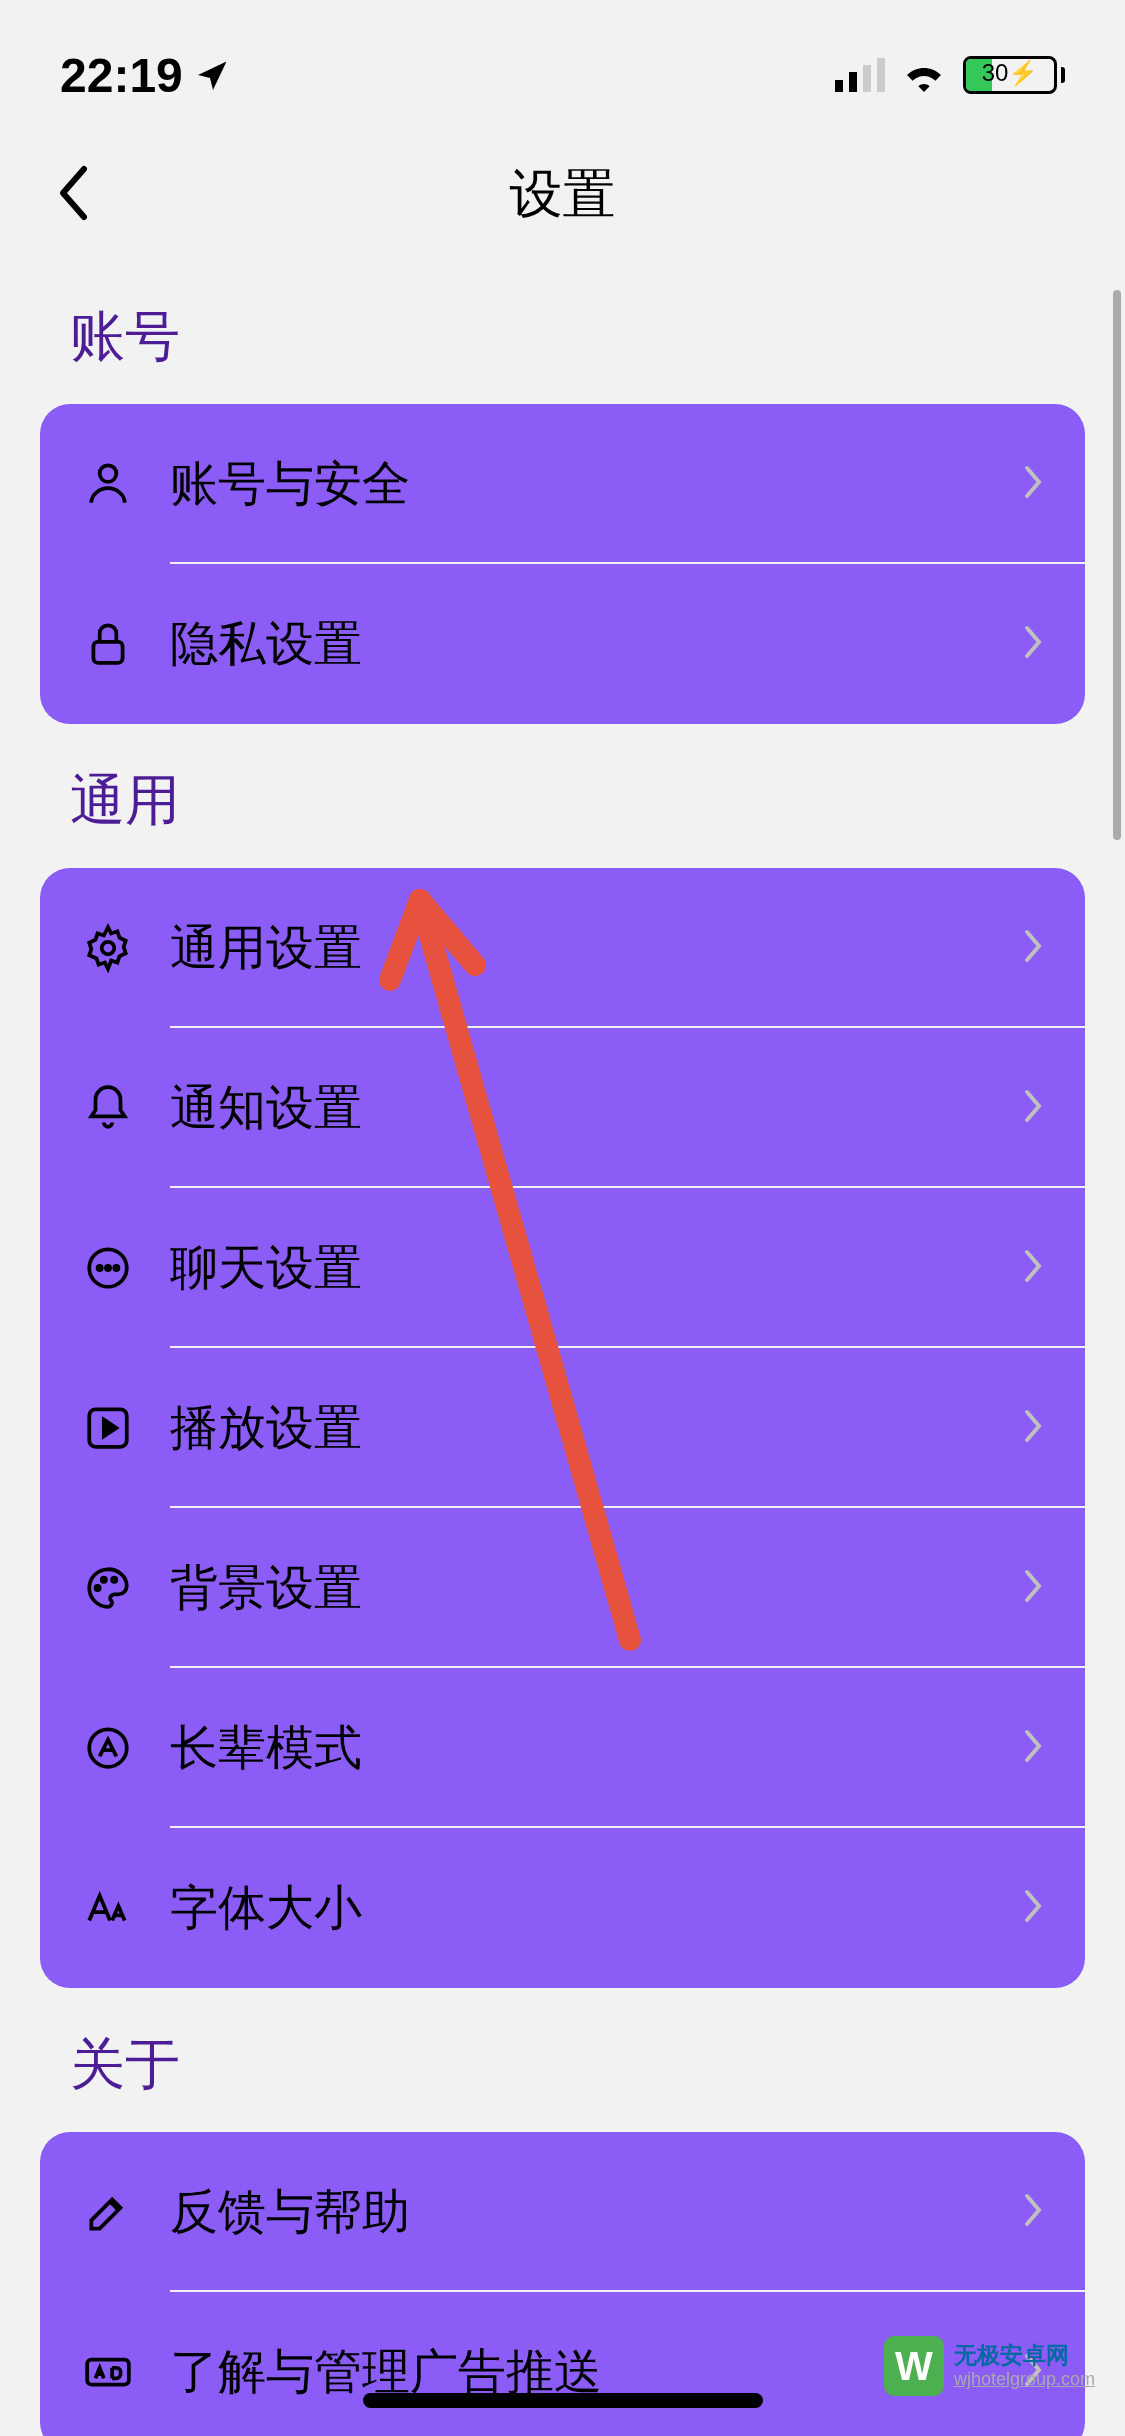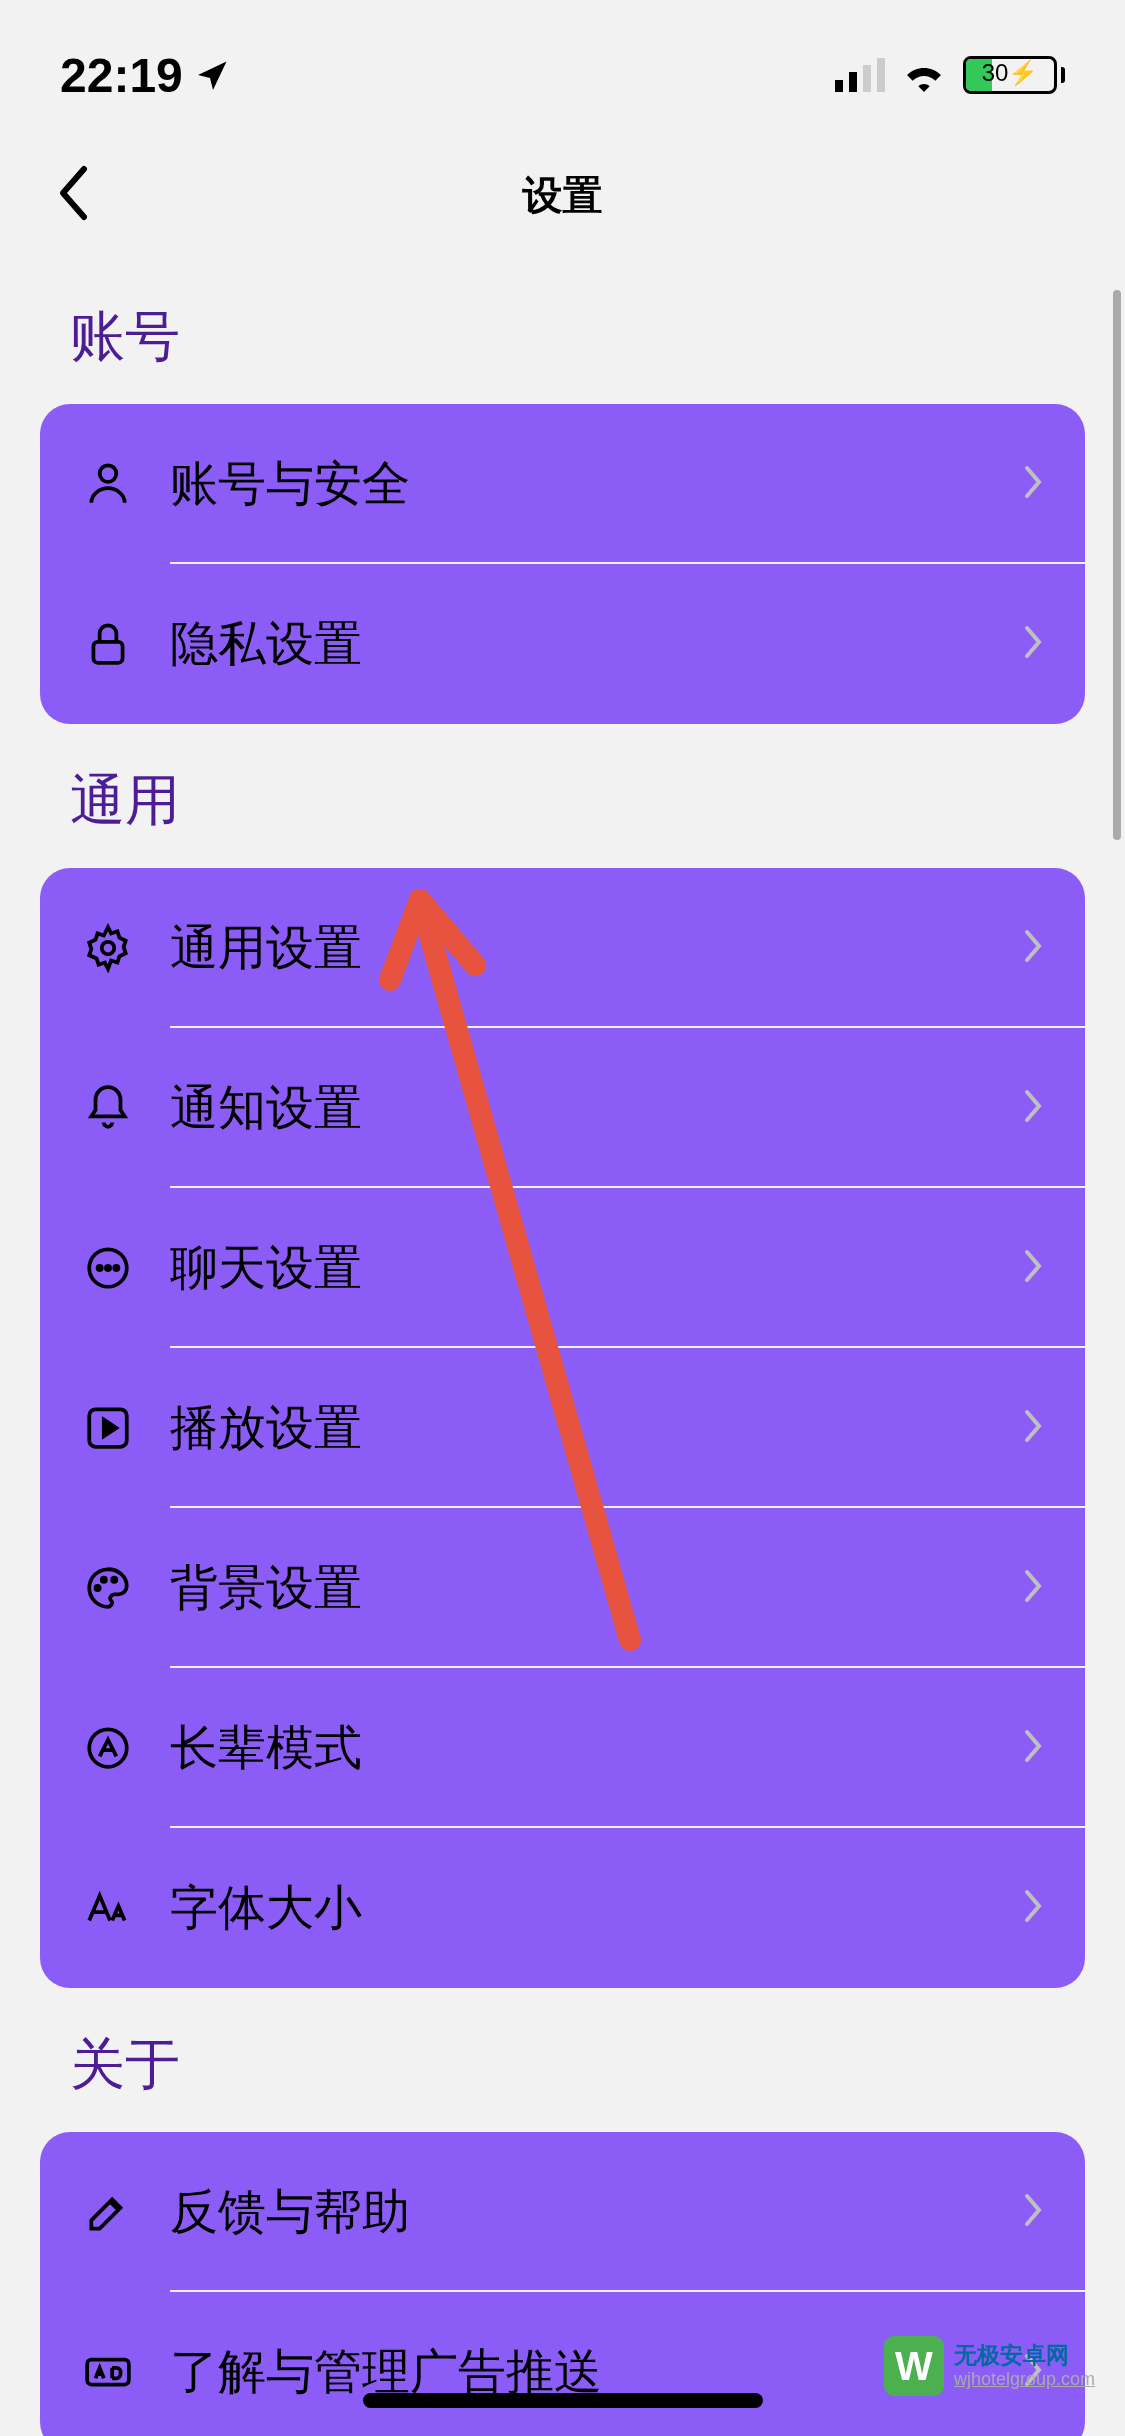--- a/index.html
+++ b/index.html
@@ -78,22 +78,22 @@
       padding: 0 40px;
     }
     .back-btn {
       position: absolute;
       left: 50px;
     }
     .nav-title {
       position: absolute;
       left: 50%;
       transform: translateX(-50%);
-      font-size: 40px;
-      font-weight: 700;
+      font-size: 53px;
+      font-weight: 400;
       text-align: right;
     }
     .section-header {
       padding: 40px 70px 30px 70px;
       font-size: 55px;
       color: #4c1d95;
     }
     .settings-group {
       background: #8b5cf6;
       margin: 0 40px;

